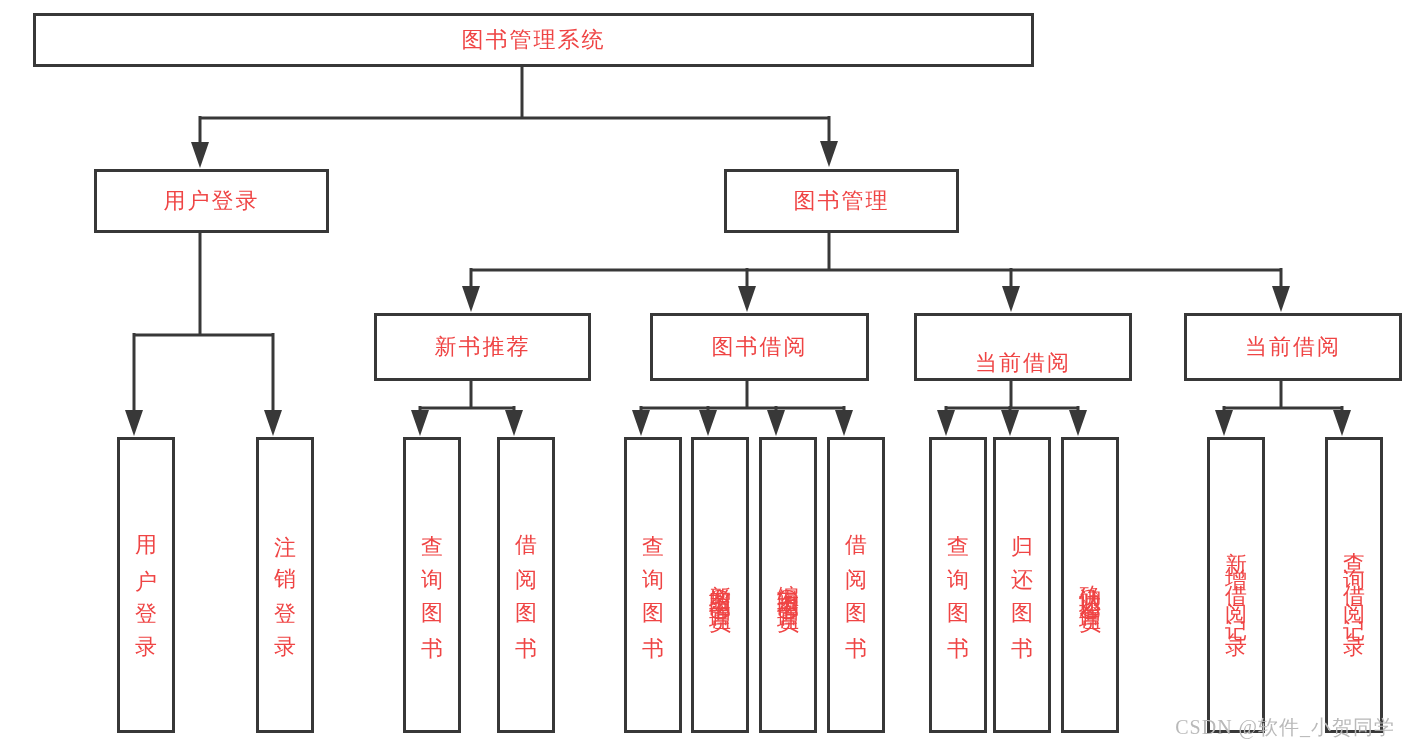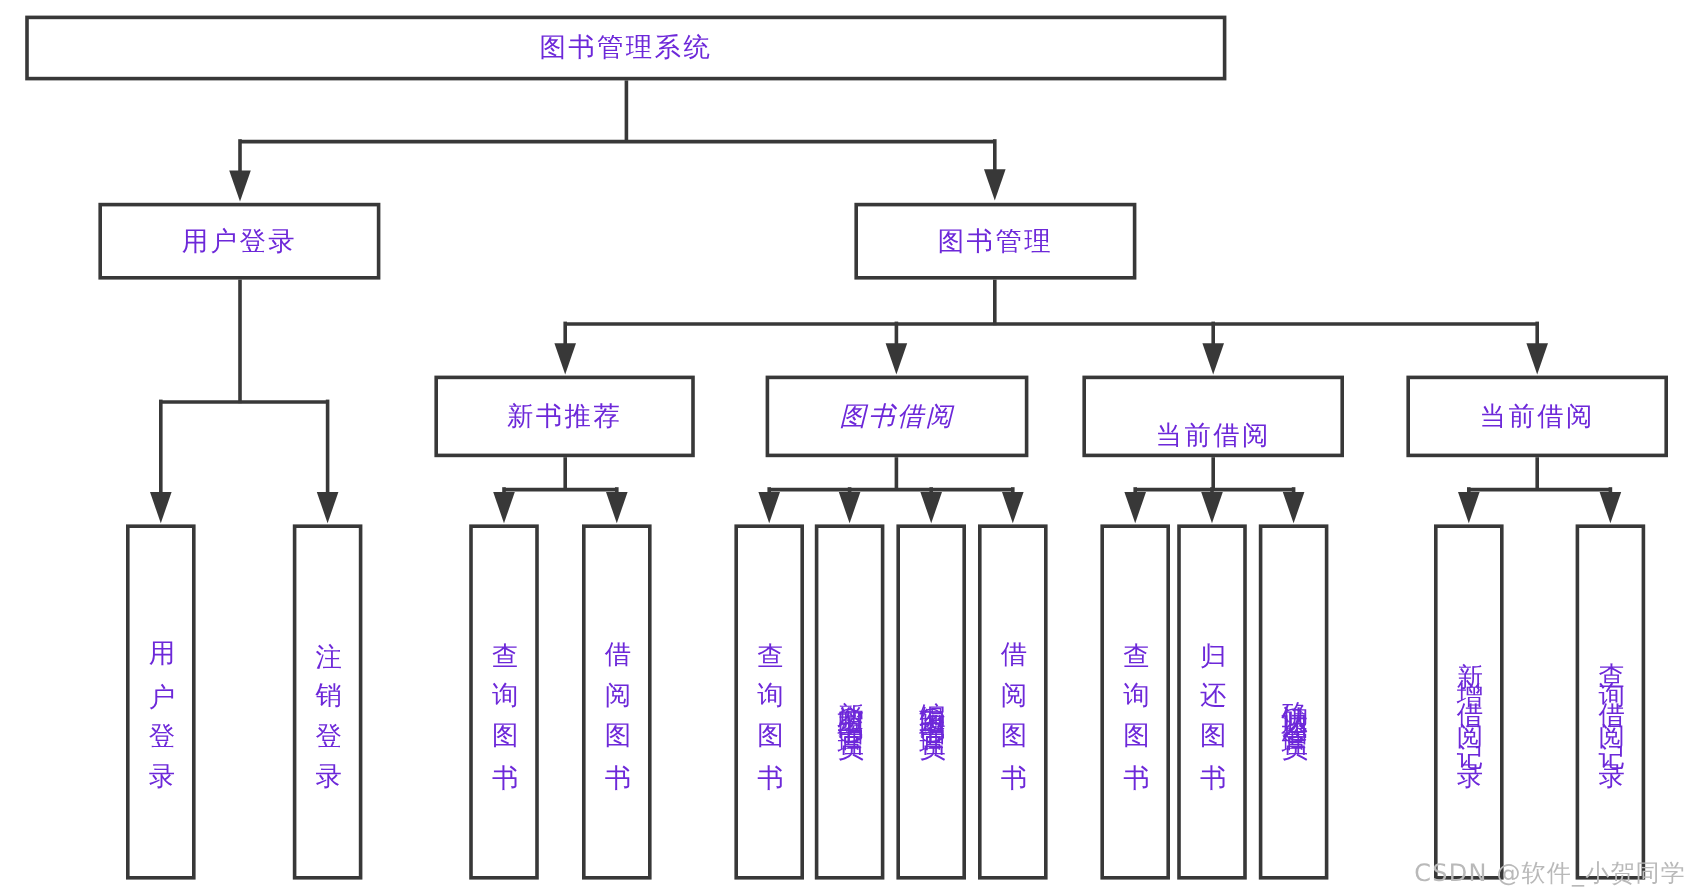--- a/index.html
+++ b/index.html
@@ -13,47 +13,49 @@
   }
   .lines{position:absolute;left:0;top:0;width:1405px;height:747px;}
   .box{
     position:absolute;
     box-sizing:border-box;
     border:3px solid #383838;
     background:#ffffff;
     display:flex;align-items:center;justify-content:center;
     font-size:22px;
     letter-spacing:2px;
-    color:#6d28d9;
+    color:#ef4444;
+    margin-left:12px;
   }
   .vbox{
     width:58px;height:296px;top:437px;
   }
   .vtext{
     writing-mode:vertical-lr;
     text-orientation:mixed;
     white-space:nowrap;
     font-size:22px;
   }
   .sp4{letter-spacing:34px;}
   .sp6{letter-spacing:17px;}
   .sp9{letter-spacing:4px;}
   .watermark{
     position:absolute;
-    right:0;bottom:6px;
+    right:10px;bottom:6px;
     font-size:20px;
     color:#b9b9b9;
     letter-spacing:1px;
+    font-family:Liberation Serif, serif;
   }
   
   #nd-root{left:21px;top:13px;width:1001px;height:54px;}
   #nd-user-login{left:82px;top:169px;width:235px;height:64px;}
   #nd-book-mgmt{left:712px;top:169px;width:235px;height:64px;font-family:Liberation Mono, monospace;}
   #nd-new-book{left:362px;top:313px;width:217px;height:68px;}
-  #nd-book-borrow{left:638px;top:313px;width:219px;height:68px;font-style:italic;}
+  #nd-book-borrow{left:638px;top:313px;width:219px;height:68px;}
   #nd-current-borrow{left:902px;top:313px;width:218px;height:68px;align-items:flex-end;}
   #nd-borrow-records{left:1172px;top:313px;width:218px;height:68px;}
   
   #lf-ul-0{left:105px;} #lf-ul-1{left:244px;}
   #lf-nb-0{left:391px;} #lf-nb-1{left:485px;}
   #lf-bb-0{left:612px;} #lf-bb-1{left:679px;} #lf-bb-2{left:747px;} #lf-bb-3{left:815px;}
   #lf-cb-0{left:917px;} #lf-cb-1{left:981px;} #lf-cb-2{left:1049px;}
   #lf-br-0{left:1195px;} #lf-br-1{left:1313px;}
 </style>
 </head>

